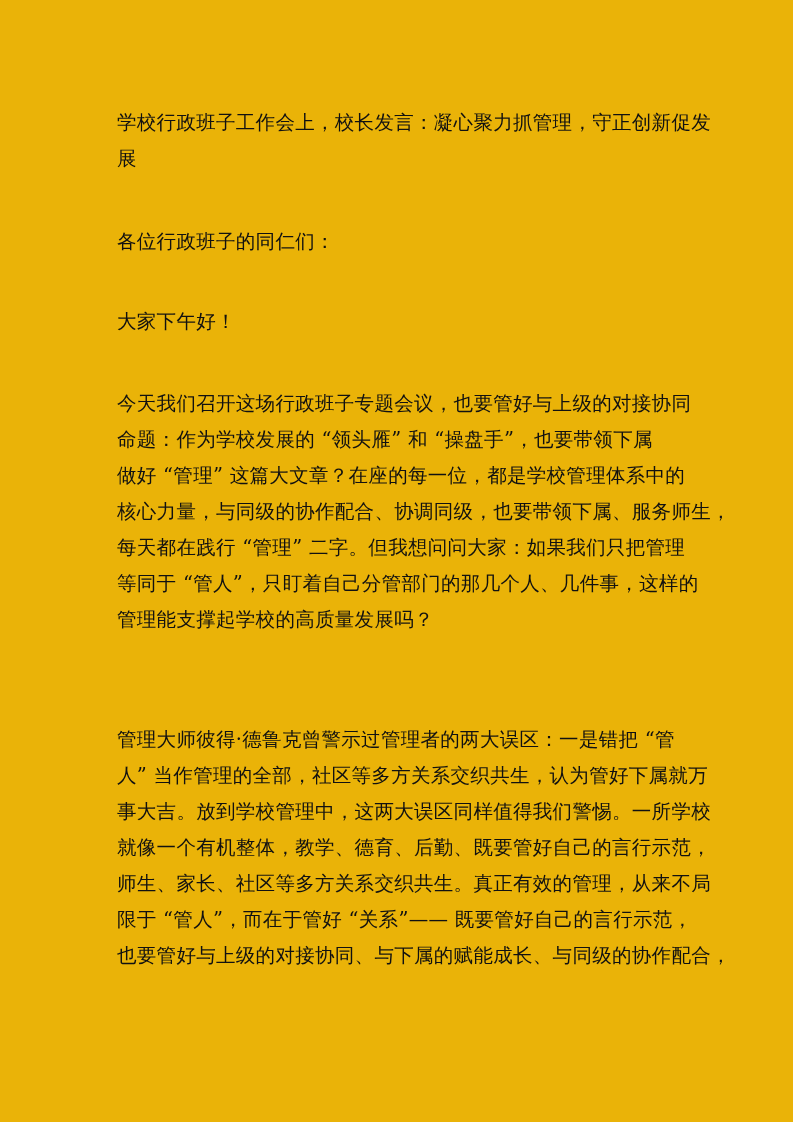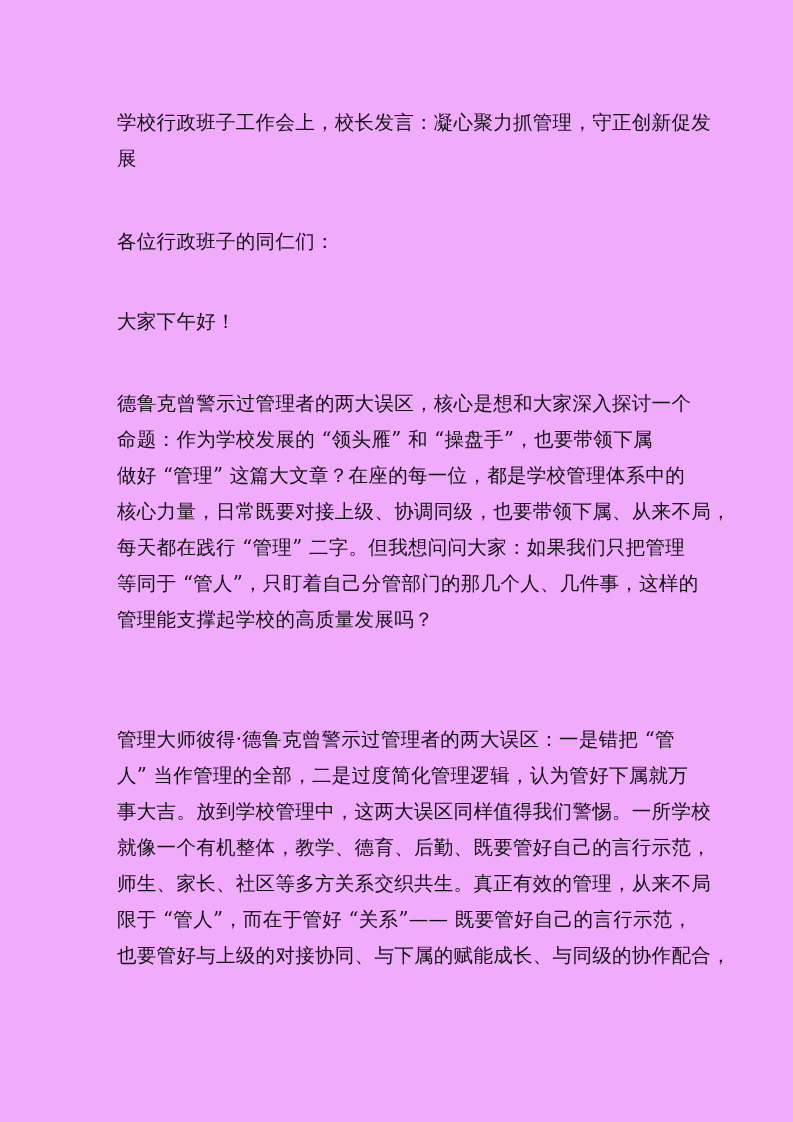--- a/index.html
+++ b/index.html
@@ -1,43 +1,43 @@
 <!DOCTYPE html>
 <html><head>
 <meta charset="utf-8">
 <style>
   html, body { margin:0; padding:0; background:#ffffff; }
   body { width:793px; height:1122px; position:relative; overflow:hidden;
          font-family: "DejaVu Serif", "Liberation Serif", serif; color:#111111; }
-  .page { position:absolute; left:0; top:0; width:793px; height:1122px; background:#f0abfc; }
+  .page { position:absolute; left:0; top:0; width:793px; height:1122px; background:#eab308; }
   .line { position:absolute; left:117px; width:570px; font-size:19.5px; line-height:24px;
           white-space:nowrap; letter-spacing:0.3px; }
 </style>
 </head>
 <body>
 
 <div class="page">
   <div class="line" style="top:111px">学校行政班子工作会上，校长发言：凝心聚力抓管理，守正创新促发</div>
   <div class="line" style="top:147px">展</div>
 
   <div class="line" style="top:230px">各位行政班子的同仁们：</div>
   <div class="line" style="top:310px">大家下午好！</div>
 
   <div>
-    <div class="line" style="top:392px">德鲁克曾警示过管理者的两大误区，核心是想和大家深入探讨一个</div>
+    <div class="line" style="top:392px">今天我们召开这场行政班子专题会议，也要管好与上级的对接协同</div>
     <div class="line" style="top:428px">命题：作为学校发展的 “领头雁” 和 “操盘手”，也要带领下属</div>
     <div class="line" style="top:464px">做好 “管理” 这篇大文章？在座的每一位，都是学校管理体系中的</div>
-    <div class="line" style="top:500px">核心力量，日常既要对接上级、协调同级，也要带领下属、从来不局，</div>
+    <div class="line" style="top:500px">核心力量，与同级的协作配合、协调同级，也要带领下属、服务师生，</div>
     <div class="line" style="top:536px">每天都在践行 “管理” 二字。但我想问问大家：如果我们只把管理</div>
     <div class="line" style="top:572px">等同于 “管人”，只盯着自己分管部门的那几个人、几件事，这样的</div>
     <div class="line" style="top:608px">管理能支撑起学校的高质量发展吗？</div>
   </div>
 
   <div>
     <div class="line" style="top:728px">管理大师彼得·德鲁克曾警示过管理者的两大误区：一是错把 “管</div>
-    <div class="line" style="top:764px">人” 当作管理的全部，二是过度简化管理逻辑，认为管好下属就万</div>
+    <div class="line" style="top:764px">人” 当作管理的全部，社区等多方关系交织共生，认为管好下属就万</div>
     <div class="line" style="top:800px">事大吉。放到学校管理中，这两大误区同样值得我们警惕。一所学校</div>
     <div class="line" style="top:836px">就像一个有机整体，教学、德育、后勤、既要管好自己的言行示范，</div>
     <div class="line" style="top:872px">师生、家长、社区等多方关系交织共生。真正有效的管理，从来不局</div>
     <div class="line" style="top:908px">限于 “管人”，而在于管好 “关系”—— 既要管好自己的言行示范，</div>
     <div class="line" style="top:944px">也要管好与上级的对接协同、与下属的赋能成长、与同级的协作配合，</div>
   </div>
 </div>
 
 </body></html>

